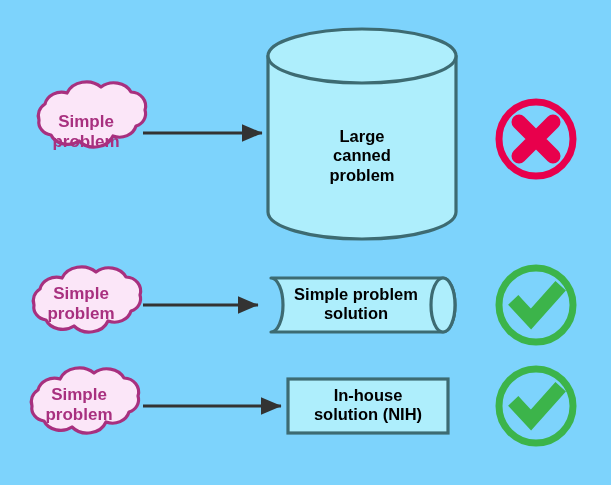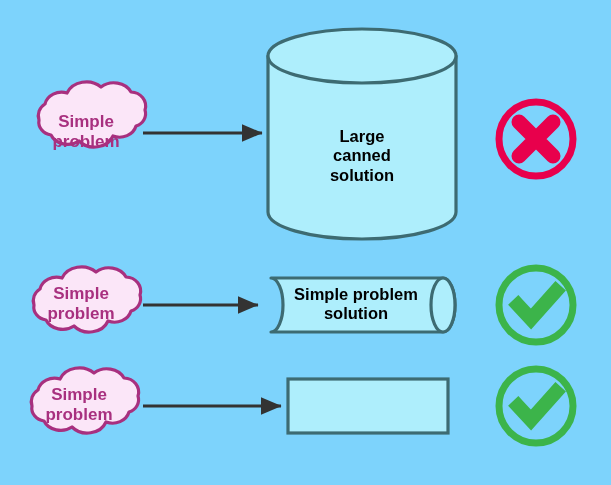--- a/index.html
+++ b/index.html
@@ -137,25 +137,27 @@
       <circle cx="536" cy="406" r="37" fill="none" stroke="#3cb44a" stroke-width="7"></circle>
       <path d="M 518 406 L 531 420 L 556 392" stroke="#3cb44a" stroke-width="14" fill="none" stroke-linecap="square" stroke-linejoin="miter"></path>
     </g>
   </svg>
 
   <div class="shape-label label-cloud" style="left:22px; top:112px; width:128px;">Simple
 problem</div>
 
   <div class="shape-label label-solution" style="left:282px; top:127px; width:160px;">Large
 canned
-solution</div>
+problem</div>
 
   <div class="shape-label label-cloud" style="left:17px; top:284px; width:128px;">Simple
 problem</div>
 
   <div class="shape-label label-solution" style="left:276px; top:285px; width:160px;">Simple problem
 solution</div>
 
   <div class="shape-label label-cloud" style="left:15px; top:385px; width:128px;">Simple
 problem</div>
 
+  <div class="shape-label label-solution" style="left:290px; top:386px; width:156px;">In-house
+solution (NIH)</div>
 
 </div>
 
 </body></html>

